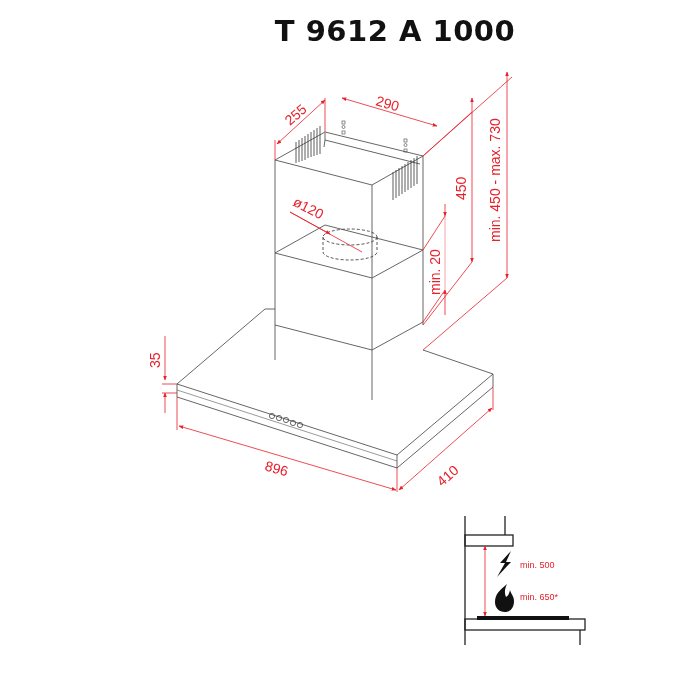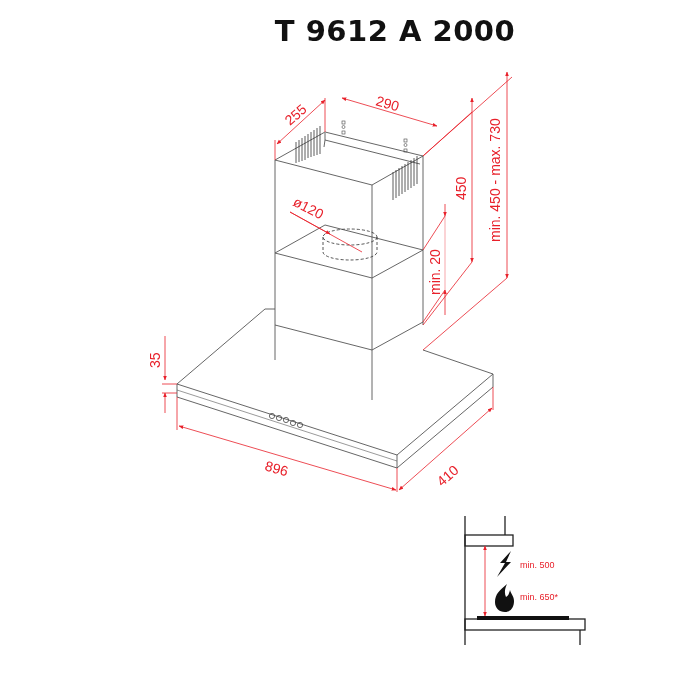--- a/index.html
+++ b/index.html
@@ -9,21 +9,21 @@
       text-align: center; font-family: "DejaVu Sans", sans-serif; font-weight: bold; font-size: 29px;
       color: #111111; letter-spacing: 0.5px;
     }
     svg { position: absolute; left: 0; top: 0; }
     .dim { font-family: "Liberation Sans", sans-serif; font-size: 14px; fill: #e8202a; }
     .dim-s { font-family: "Liberation Sans", sans-serif; font-size: 9px; fill: #e8202a; }
   </style>
 </head>
 <body>
 
-<div class="title">T 9612 A 2000</div>
+<div class="title">T 9612 A 1000</div>
 
 <svg width="700" height="700" viewBox="0 0 700 700">
   <defs>
     <marker id="ah" viewBox="0 0 10 10" refX="9" refY="5" markerWidth="6" markerHeight="6" orient="auto-start-reverse">
       <path d="M0,1 L10,5 L0,9 z" fill="#e8202a"></path>
     </marker>
   </defs>
 
   <g stroke="#555" stroke-width="0.9" fill="none">
 

